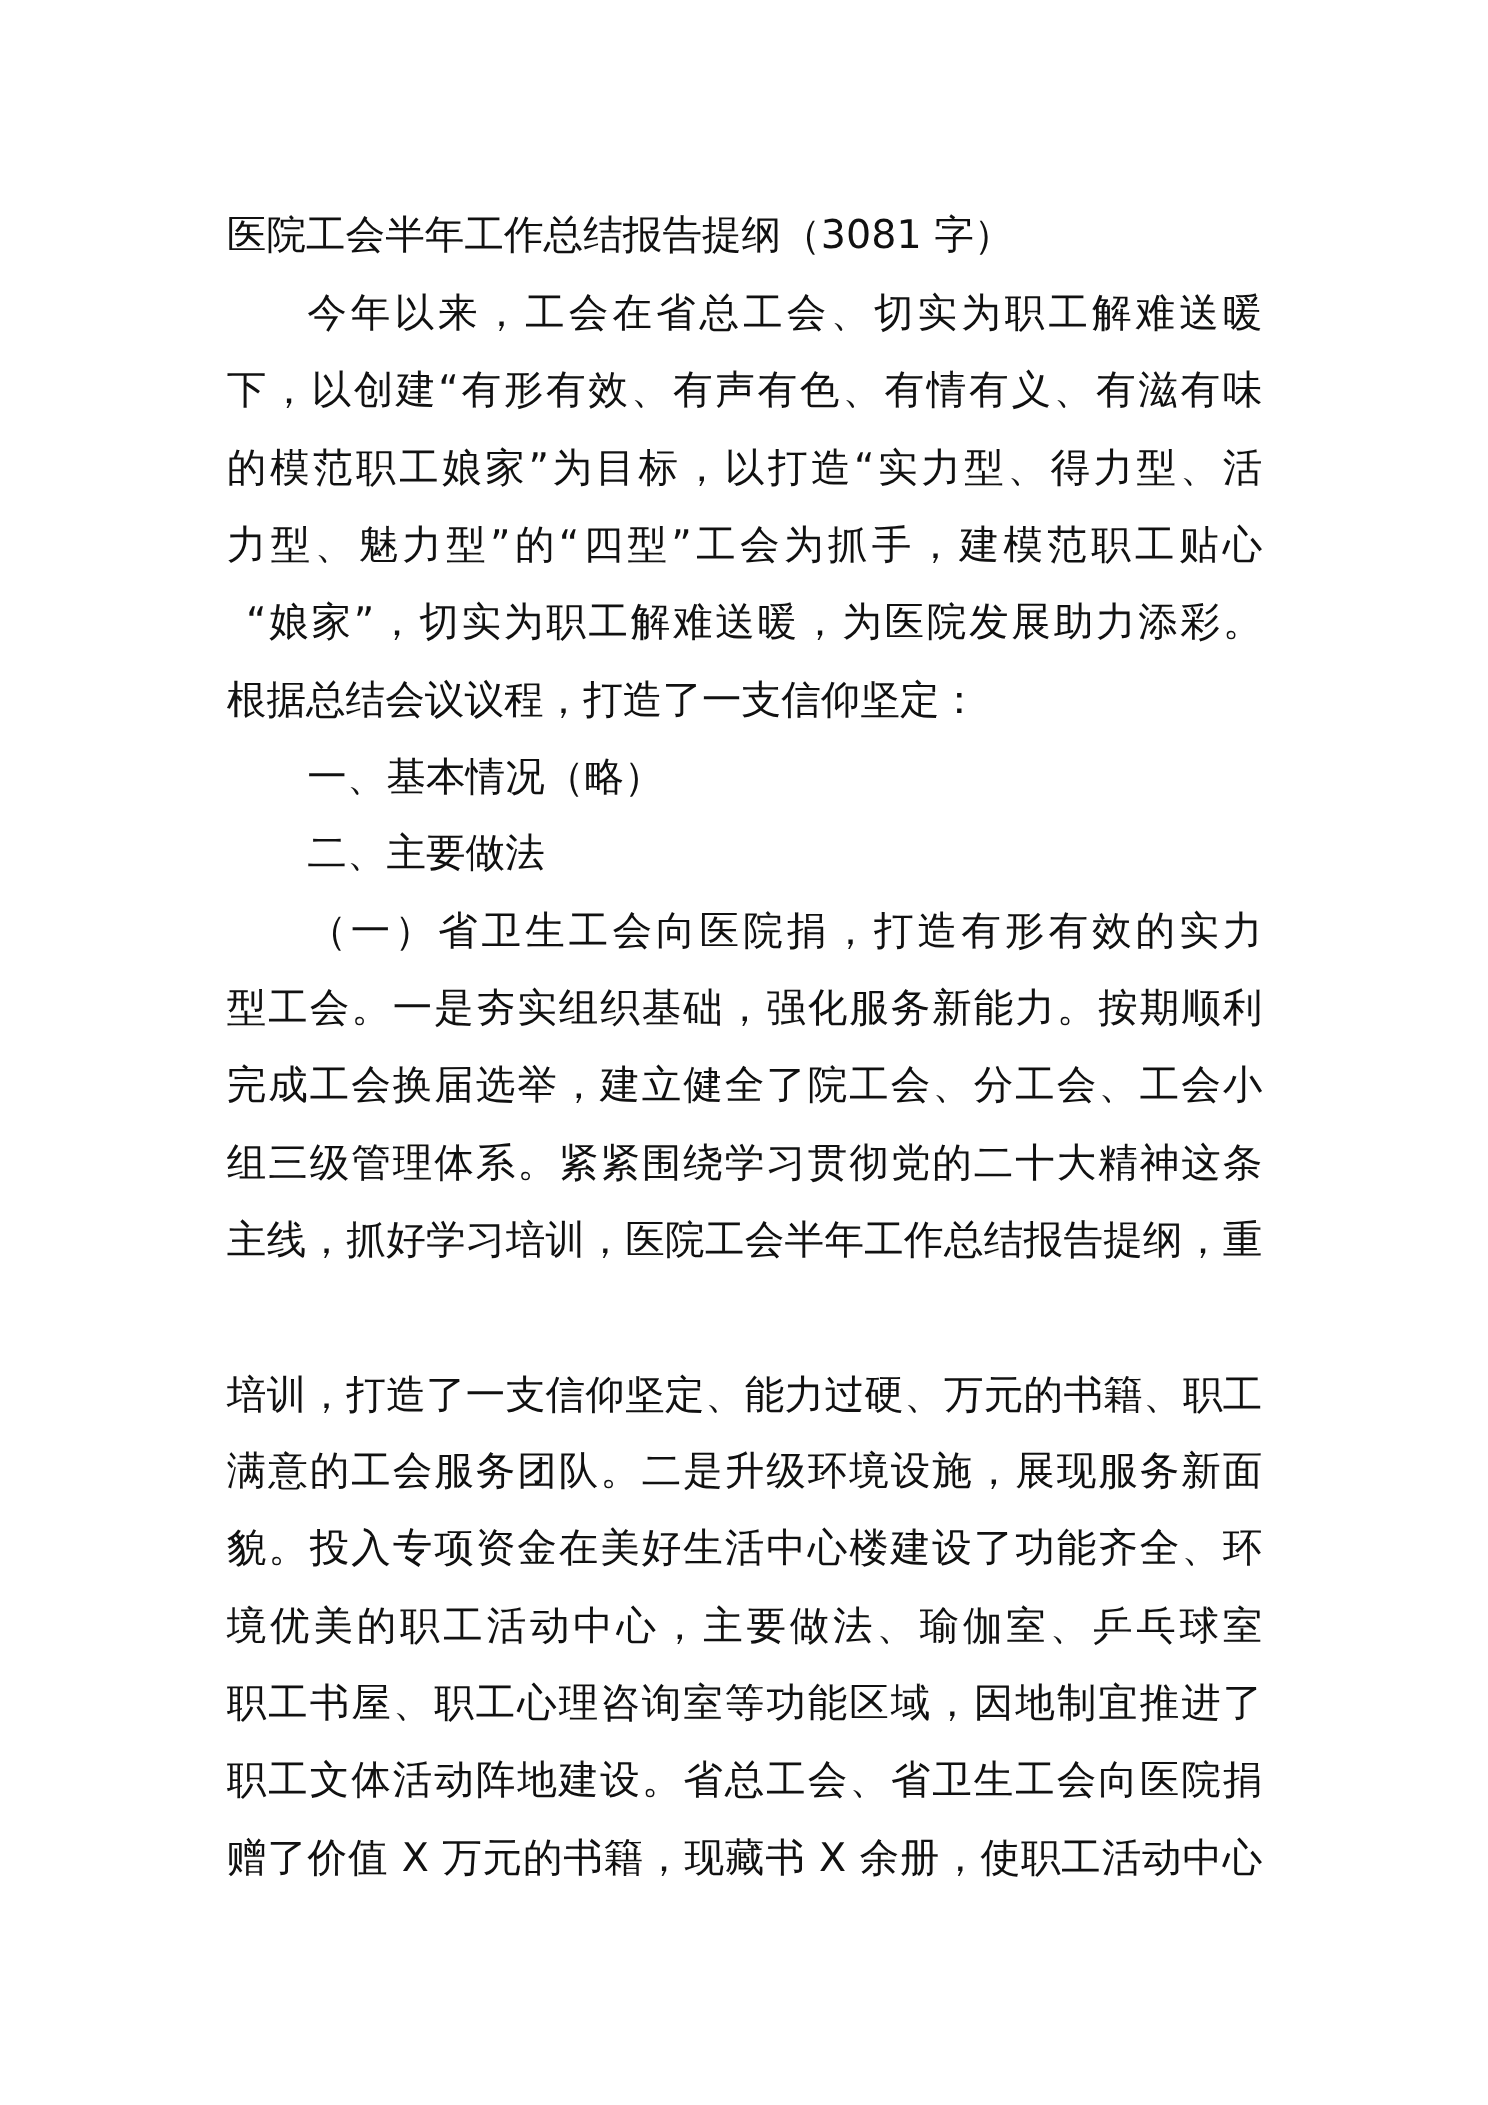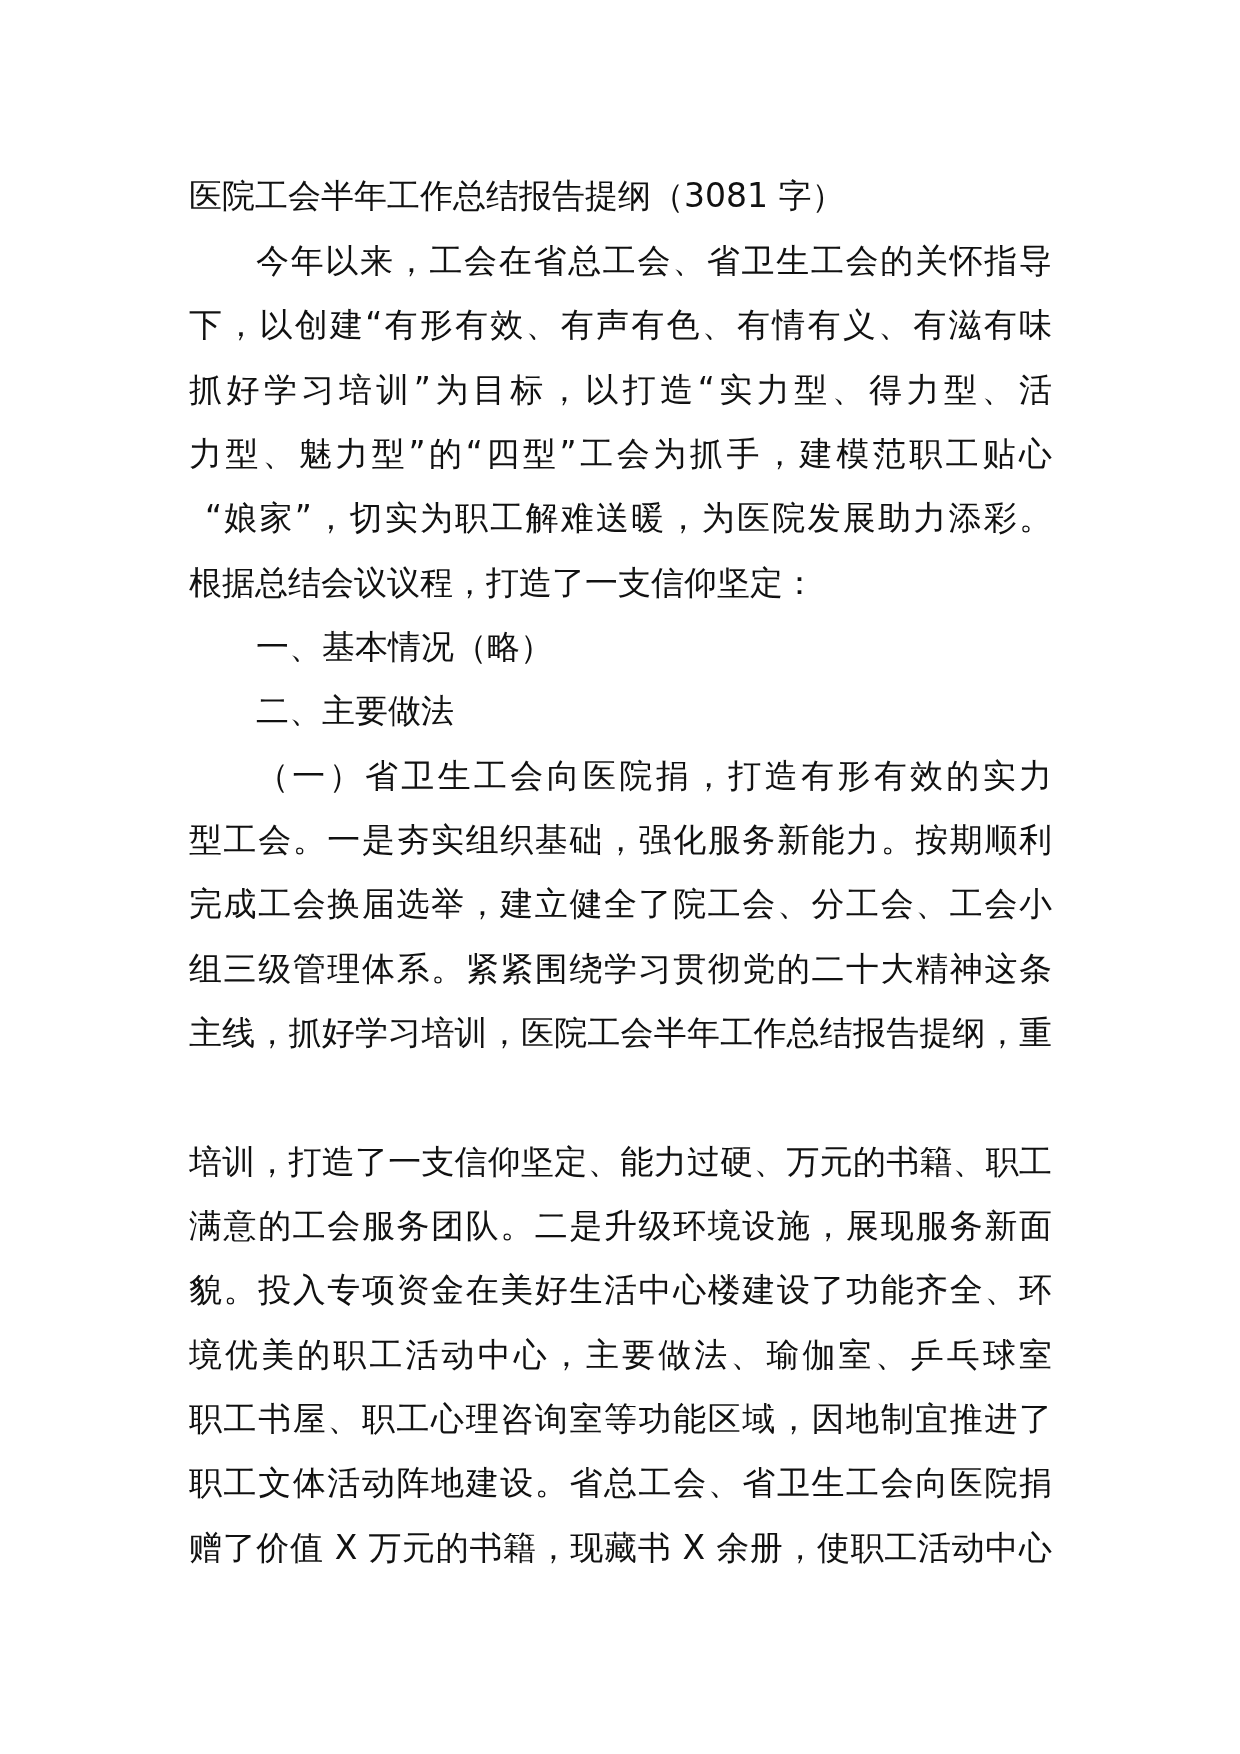--- a/index.html
+++ b/index.html
@@ -42,23 +42,23 @@
   }
   .indent2 { left: 256px; width: 796px; }
   .indent1 { left: 205px; width: 847px; }
 </style>
 </head>
 <body>
 
 <div class="page">
   <div class="line left" style="top:174px">医院工会半年工作总结报告提纲（3081 字）</div>
 
-  <div class="line full indent2" style="top:239px">今年以来，工会在省总工会、省卫生工会的关怀指导</div>
+  <div class="line full indent2" style="top:239px">今年以来，工会在省总工会、切实为职工解难送暖</div>
   <div class="line full" style="top:303px">下，以创建“有形有效、有声有色、有情有义、有滋有味</div>
-  <div class="line full" style="top:368px">抓好学习培训”为目标，以打造“实力型、得力型、活</div>
+  <div class="line full" style="top:368px">的模范职工娘家”为目标，以打造“实力型、得力型、活</div>
   <div class="line full" style="top:432px">力型、魅力型”的“四型”工会为抓手，建模范职工贴心</div>
   <div class="line full indent1" style="top:496px">“娘家”，切实为职工解难送暖，为医院发展助力添彩。</div>
   <div class="line left" style="top:561px">根据总结会议议程，打造了一支信仰坚定：</div>
 
   <div class="line left indent2" style="top:625px">一、基本情况（略）</div>
   <div class="line left indent2" style="top:689px">二、主要做法</div>
 
   <div class="line full indent2" style="top:754px">（一）省卫生工会向医院捐，打造有形有效的实力</div>
   <div class="line full" style="top:818px">型工会。一是夯实组织基础，强化服务新能力。按期顺利</div>
   <div class="line full" style="top:882px">完成工会换届选举，建立健全了院工会、分工会、工会小</div>

